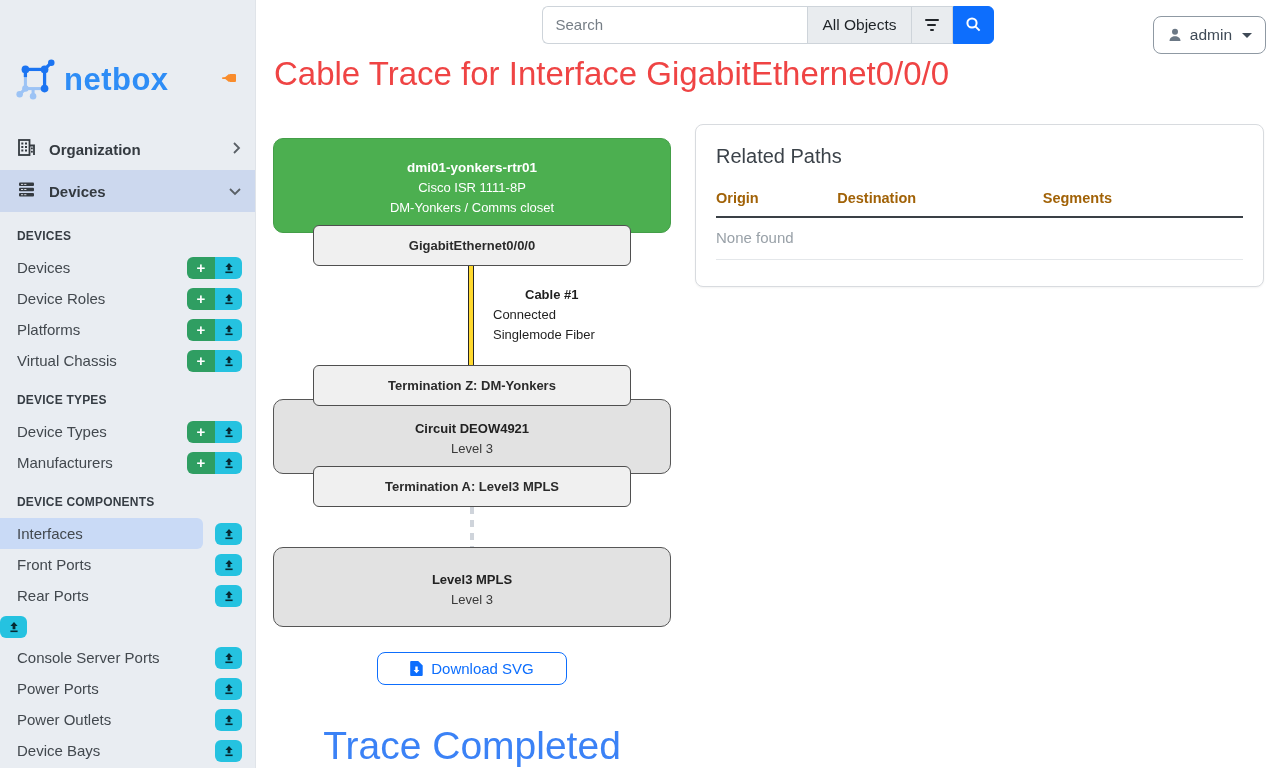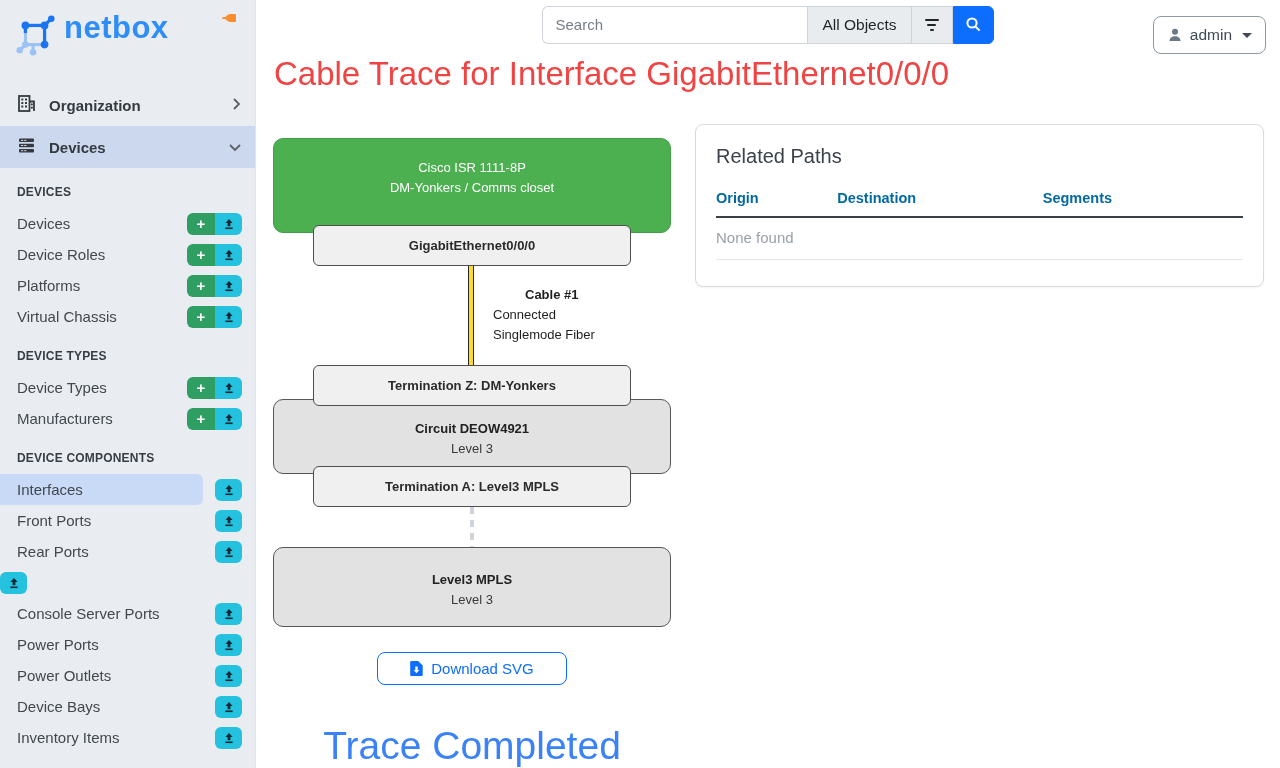--- a/index.html
+++ b/index.html
@@ -3,21 +3,21 @@
 <meta charset="utf-8">
 <style>
   * { margin:0; padding:0; box-sizing:border-box; }
   html,body { width:1280px; height:768px; overflow:hidden; background:#fff;
               font-family:"Liberation Sans","DejaVu Sans",sans-serif; }
   .app { display:flex; width:1280px; height:768px; }
 
   
   .sidebar { width:256px; flex-shrink:0; background:#e9edf2; height:768px;
              border-right:1px solid #e0e4e9; overflow:hidden; }
-  .brand { display:flex; align-items:flex-start; padding:12px 16px 8px 12px; gap:6px; }
+  .brand { display:flex; align-items:center; padding:12px 16px 8px 12px; gap:6px;margin-top:44px; }
   .logo-text { font-size:31px; font-weight:700; color:#2e8df6; letter-spacing:.5px; margin-top:-2px; }
   .pin-btn { margin-left:auto; margin-top:-2px; cursor:pointer; }
   .nav { margin-top:14px; }
   .nav-item { height:42px; display:flex; align-items:center; padding:0 14px 0 17px; gap:13px; cursor:pointer; }
   .nav-item.active { background:#ccd8ee; }
   .nav-label { flex:1; font-size:15px; font-weight:700; color:#343a40; }
   .section-heading { font-size:12px; font-weight:700; color:#363d44; padding:17px 0 9px 17px; letter-spacing:.2px; }
   .sub-item { height:31px; display:flex; align-items:center; padding-right:13px; }
   .sub-label-wrap { flex:1; align-self:stretch; display:flex; align-items:center;
                     padding-left:17px; margin-right:12px; border-radius:0 6px 6px 0; }
@@ -81,21 +81,21 @@
              text-align:center; padding-top:22px; line-height:20px; }
   .dl-btn { margin-top:25px; display:flex; align-items:center; gap:8px; border:1px solid #0d6efd;
             color:#0d6efd; border-radius:8px; padding:7px 32px; font-size:15px; background:#fff; cursor:pointer; }
   .trace-status { margin-top:39px; font-size:39px; color:#3b82f6; }
 
   
   .card { border:1px solid #d8dbdf; border-radius:8px; padding:20px 20px 26px;
           box-shadow:0 1px 2px rgba(0,0,0,.05); background:#fff; }
   .card-title { font-size:20px; font-weight:400; color:#3b4249; margin-bottom:22px; }
   table.paths { width:100%; border-collapse:collapse; }
-  table.paths th { text-align:left; font-size:14.5px; color:#0369a1; padding:0 0 10px;
+  table.paths th { text-align:left; font-size:14.5px; color:#a16207; padding:0 0 10px;
                    border-bottom:2px solid #3a4046; }
   table.paths td { color:#99a1a8; font-size:15px; padding:11px 0 13px; border-bottom:1px solid #e4e7ea; }
 </style>
 </head>
 <body>
 
 <div class="app">
 
   <aside class="sidebar">
     <div class="brand">
@@ -438,20 +438,21 @@
       </div>
     </div>
 
     <h1 class="page-title">Cable Trace for Interface GigabitEthernet0/0/0</h1>
 
     <div class="main-row">
 
       <div class="trace-col">
         <div class="trace">
           <div class="node-device">
+            <div class="name">dmi01-yonkers-rtr01</div>
             <div class="sub">Cisco ISR 1111-8P</div>
             <div class="sub">DM-Yonkers / Comms closet</div>
           </div>
           <div class="term-box overlap-up">
             <span>GigabitEthernet0/0/0</span>
           </div>
           <div class="cable-seg">
             <div class="cable-line"></div>
             <div class="cable-label">
               <div class="b">Cable #1</div>

